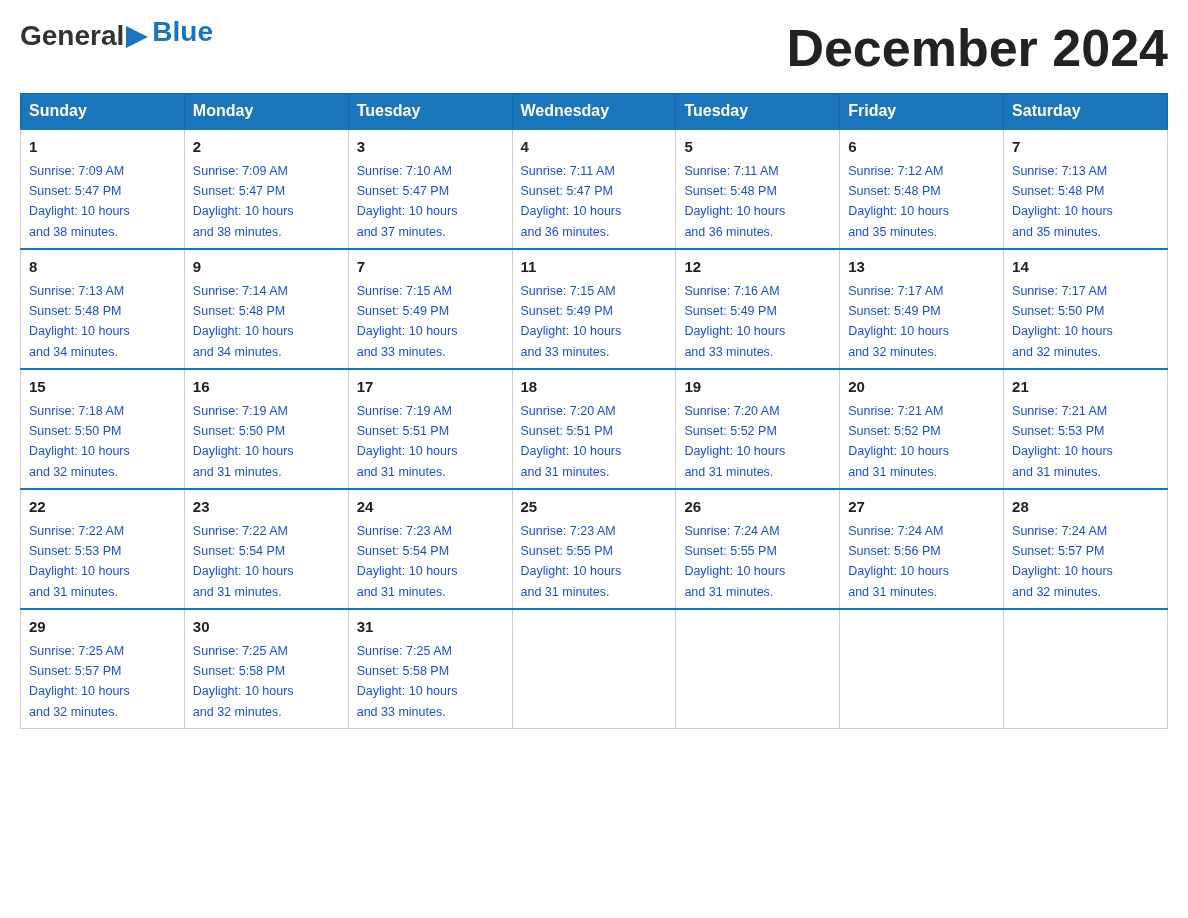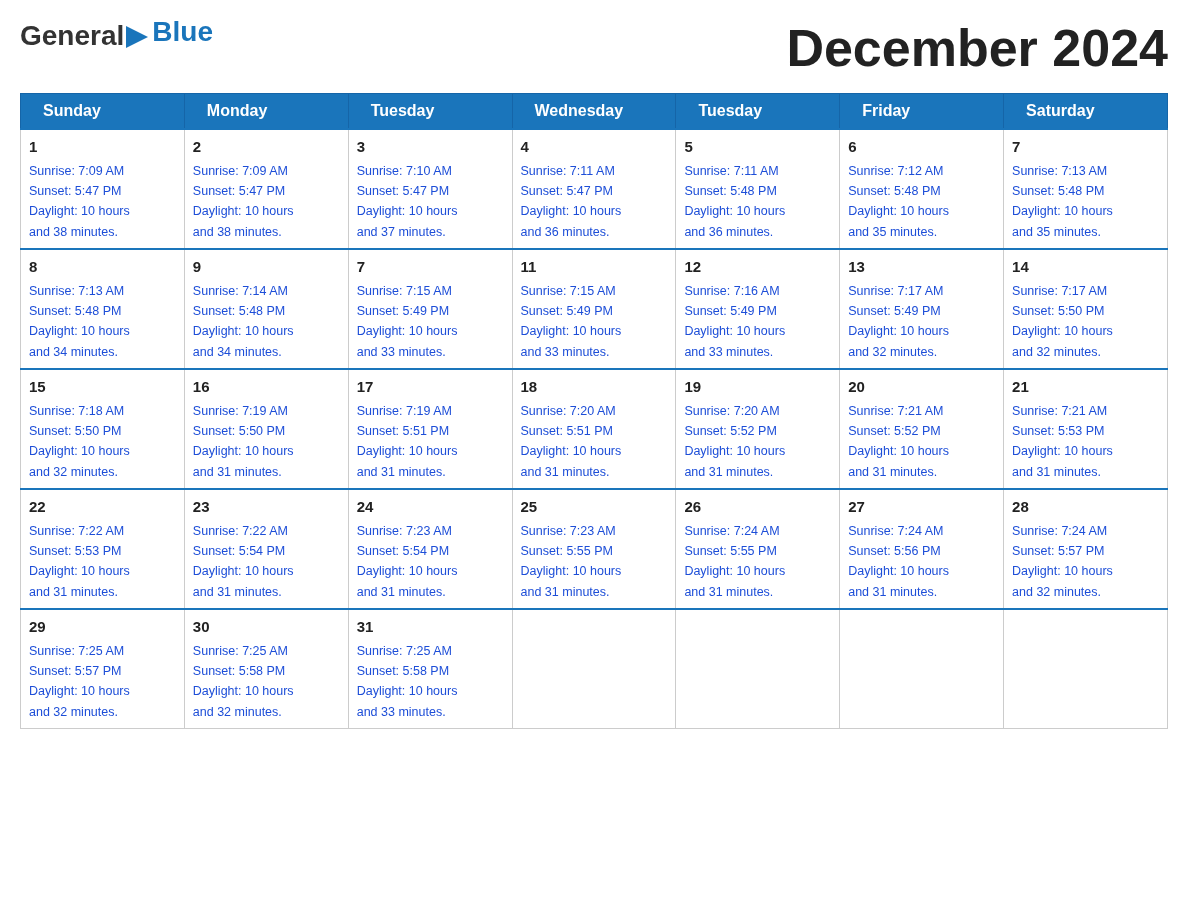--- a/index.html
+++ b/index.html
@@ -51,21 +51,21 @@
     .calendar {
       width: 100%;
       border-collapse: collapse;
       border: 1px solid #aaa;
     }
     .calendar th {
       background-color: #1a75bb;
       color: #fff;
       font-size: 16px;
       font-weight: bold;
-      padding: 8px 22px;
+      padding: 8px 8px;
       text-align: left;
       border: 1px solid #1565a8;
     }
     .calendar td {
       vertical-align: top;
       padding: 6px 8px;
       font-size: 13px;
       color: #333;
       border: 1px solid #ccc;
       width: 14.28%;

